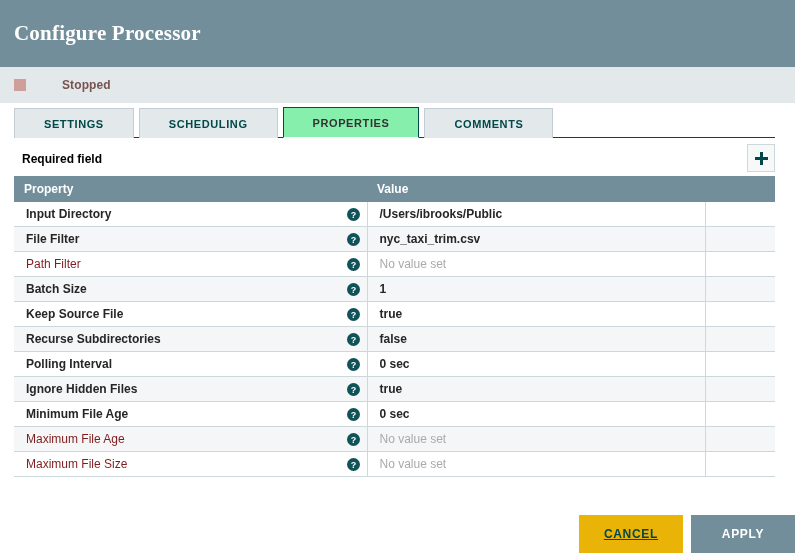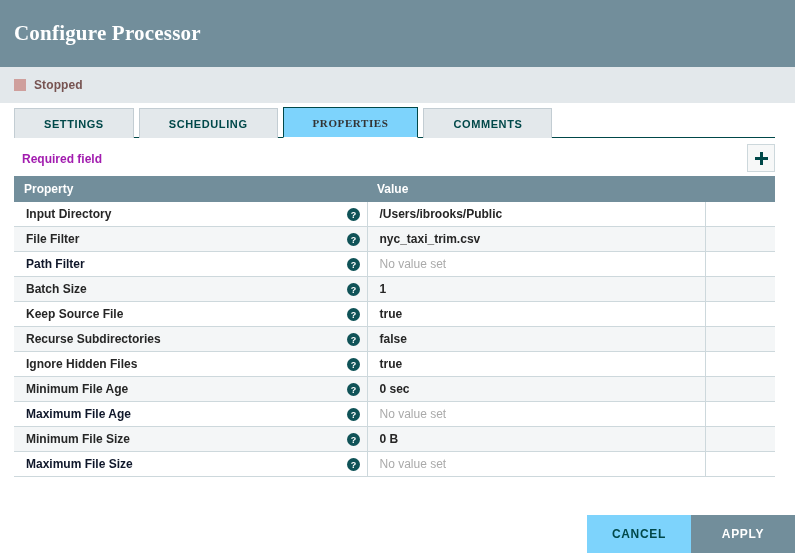--- a/index.html
+++ b/index.html
@@ -36,20 +36,21 @@
   }
 
   
   .status-bar {
     height: 36px;
     background: #e3e8eb;
     display: flex;
     align-items: center;
     padding-left: 14px;
     box-sizing: border-box;
+    gap: 28px;
   }
   .status-dot {
     width: 12px;
     height: 12px;
     background: #cf9f9c;
     display: inline-block;
     margin-right: 8px;
   }
   .status-text {
     font-size: 12px;
@@ -89,42 +90,41 @@
     display: flex;
     align-items: center;
     justify-content: center;
     margin-right: 5px;
     position: relative;
     z-index: 1;
     cursor: pointer;
     padding: 0 29px;
   }
   .tab.active {
-    background: #7dd3fc;
+    background: #86efac;
     border: 1px solid #004849;
     border-bottom: 1px solid #ffffff;
     color: #333333;
     height: 31px;
     z-index: 3;
-    font-family: Liberation Serif, serif;
   }
 
   
   .prop-toolbar {
     position: relative;
     height: 42px;
     padding-left: 22px;
     box-sizing: border-box;
     display: flex;
     align-items: center;
   }
   .required-label {
     font-size: 12px;
     font-weight: bold;
-    color: #a21caf;
+    color: #000000;
   }
   .add-btn {
     position: absolute;
     right: 20px;
     top: 6px;
     width: 28px;
     height: 28px;
     background: #f7f8f8;
     border: 1px solid #cdd8dc;
     box-sizing: border-box;
@@ -166,21 +166,21 @@
     vertical-align: middle;
     font-size: 12px;
     overflow: hidden;
     white-space: nowrap;
   }
   td.cell-name {
     padding-left: 12px;
     color: #262626;
   }
   td.cell-name.required { font-weight: bold; }
-  td.cell-name.optional { font-weight: bold; color: #0f172a; }
+  td.cell-name.optional { font-weight: normal; color: #7f1d1d; }
 
   td.cell-help {
     text-align: center;
     padding: 0;
   }
   .help-icon {
     display: inline-block;
     vertical-align: middle;
     line-height: 0;
   }
@@ -216,23 +216,24 @@
     display: flex;
     align-items: center;
     justify-content: center;
     font-size: 12px;
     font-weight: bold;
     letter-spacing: 0.7px;
     cursor: pointer;
     border: none;
   }
   .btn-cancel {
-    right: 104px;
-    background: #7dd3fc;
+    right: 112px;
+    background: #eab308;
     color: #004849;
+    text-decoration: underline;
   }
   .btn-apply {
     right: 0;
     background: #728e9b;
     color: #ffffff;
   }
 </style>
 </head>
 <body>
 
@@ -329,20 +330,29 @@
       <tr>
         <td class="cell-name required">Recurse Subdirectories</td>
         <td class="cell-help"><span class="help-icon"><svg width="13" height="13" viewBox="0 0 13 13">
               <circle cx="6.5" cy="6.5" r="6.5" fill="#0f5257"></circle>
               <text x="6.5" y="9.7" text-anchor="middle" font-family="Liberation Sans, sans-serif" font-size="9" font-weight="bold" fill="#ffffff">?</text>
             </svg></span></td>
         <td class="cell-value">false</td>
         <td class="cell-extra"></td>
       </tr>
       <tr>
+        <td class="cell-name required">Polling Interval</td>
+        <td class="cell-help"><span class="help-icon"><svg width="13" height="13" viewBox="0 0 13 13">
+              <circle cx="6.5" cy="6.5" r="6.5" fill="#0f5257"></circle>
+              <text x="6.5" y="9.7" text-anchor="middle" font-family="Liberation Sans, sans-serif" font-size="9" font-weight="bold" fill="#ffffff">?</text>
+            </svg></span></td>
+        <td class="cell-value">0 sec</td>
+        <td class="cell-extra"></td>
+      </tr>
+      <tr>
         <td class="cell-name required">Ignore Hidden Files</td>
         <td class="cell-help"><span class="help-icon"><svg width="13" height="13" viewBox="0 0 13 13">
               <circle cx="6.5" cy="6.5" r="6.5" fill="#0f5257"></circle>
               <text x="6.5" y="9.7" text-anchor="middle" font-family="Liberation Sans, sans-serif" font-size="9" font-weight="bold" fill="#ffffff">?</text>
             </svg></span></td>
         <td class="cell-value">true</td>
         <td class="cell-extra"></td>
       </tr>
       <tr>
         <td class="cell-name required">Minimum File Age</td>
@@ -353,29 +363,20 @@
         <td class="cell-value">0 sec</td>
         <td class="cell-extra"></td>
       </tr>
       <tr>
         <td class="cell-name optional">Maximum File Age</td>
         <td class="cell-help"><span class="help-icon"><svg width="13" height="13" viewBox="0 0 13 13">
               <circle cx="6.5" cy="6.5" r="6.5" fill="#0f5257"></circle>
               <text x="6.5" y="9.7" text-anchor="middle" font-family="Liberation Sans, sans-serif" font-size="9" font-weight="bold" fill="#ffffff">?</text>
             </svg></span></td>
         <td class="cell-value unset">No value set</td>
-        <td class="cell-extra"></td>
-      </tr>
-      <tr>
-        <td class="cell-name required">Minimum File Size</td>
-        <td class="cell-help"><span class="help-icon"><svg width="13" height="13" viewBox="0 0 13 13">
-              <circle cx="6.5" cy="6.5" r="6.5" fill="#0f5257"></circle>
-              <text x="6.5" y="9.7" text-anchor="middle" font-family="Liberation Sans, sans-serif" font-size="9" font-weight="bold" fill="#ffffff">?</text>
-            </svg></span></td>
-        <td class="cell-value">0 B</td>
         <td class="cell-extra"></td>
       </tr>
       <tr>
         <td class="cell-name optional">Maximum File Size</td>
         <td class="cell-help"><span class="help-icon"><svg width="13" height="13" viewBox="0 0 13 13">
               <circle cx="6.5" cy="6.5" r="6.5" fill="#0f5257"></circle>
               <text x="6.5" y="9.7" text-anchor="middle" font-family="Liberation Sans, sans-serif" font-size="9" font-weight="bold" fill="#ffffff">?</text>
             </svg></span></td>
         <td class="cell-value unset">No value set</td>
         <td class="cell-extra"></td>

